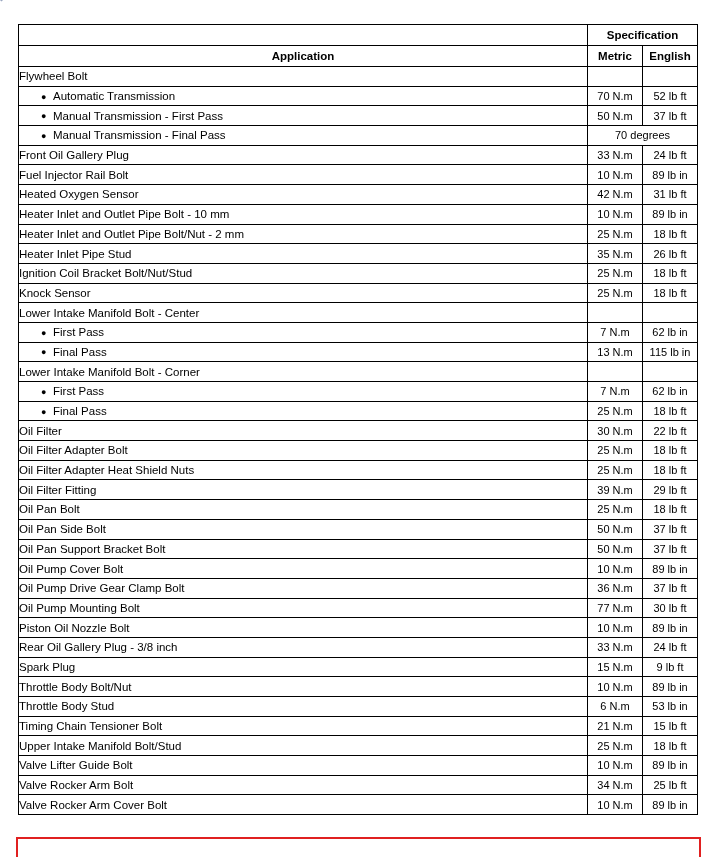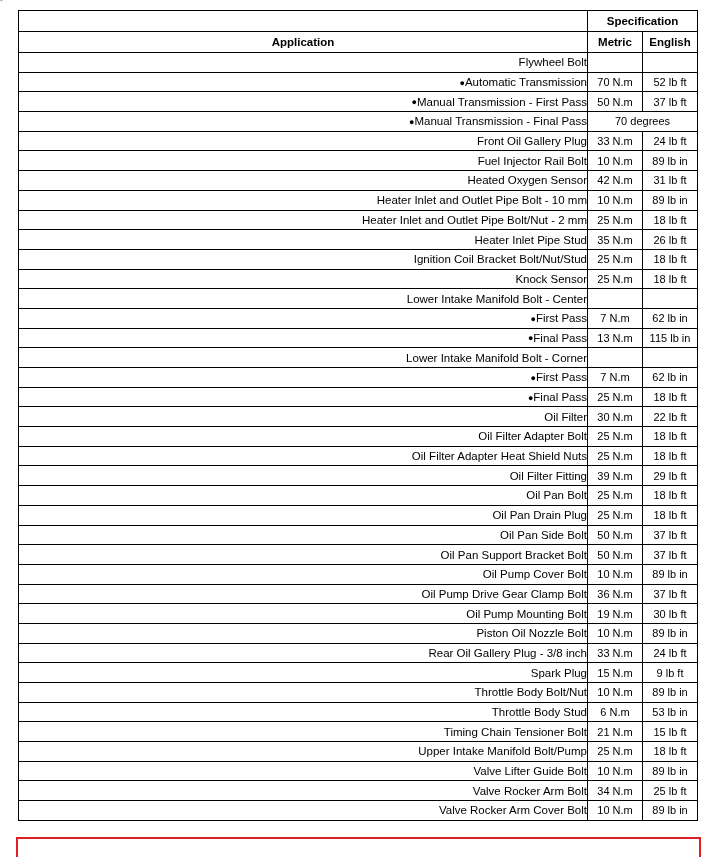--- a/index.html
+++ b/index.html
@@ -12,21 +12,21 @@
     height: 857px;
     font-family: "Liberation Sans", sans-serif;
     color: #000000;
     overflow: hidden;
   }
   .page {
     position: relative;
     width: 710px;
     height: 857px;
     box-sizing: border-box;
-    padding: 10px 13px 0 18px;
+    padding: 24px 13px 0 18px;
   }
   table.spec {
     width: 679px;
     border-collapse: collapse;
     table-layout: fixed;
     font-size: 11.5px;
   }
   table.spec col.c-app { width: 569px; }
   table.spec col.c-met { width: 55px; }
   table.spec col.c-eng { width: 55px; }
@@ -55,21 +55,21 @@
     border-top: none;
     text-align: center;
   }
   th.sub-head {
     height: 20px;
     line-height: 20px;
   }
   td.app {
     height: 18.7px;
     padding-left: 6px;
-    text-align: right;
+    text-align: left;
     white-space: nowrap;
     overflow: hidden;
     margin-left: 40px;
   }
   td.app.indent {
     padding-left: 22px;
   }
   td.app.indent .bullet {
     display: inline-block;
     width: 12px;
@@ -238,25 +238,20 @@
           <td class="app">Oil Filter Fitting</td>
           <td class="val">39 N.m</td>
           <td class="val">29 lb ft</td>
         </tr>
         <tr>
           <td class="app">Oil Pan Bolt</td>
           <td class="val">25 N.m</td>
           <td class="val">18 lb ft</td>
         </tr>
         <tr>
-          <td class="app">Oil Pan Drain Plug</td>
-          <td class="val">25 N.m</td>
-          <td class="val">18 lb ft</td>
-        </tr>
-        <tr>
           <td class="app">Oil Pan Side Bolt</td>
           <td class="val">50 N.m</td>
           <td class="val">37 lb ft</td>
         </tr>
         <tr>
           <td class="app">Oil Pan Support Bracket Bolt</td>
           <td class="val">50 N.m</td>
           <td class="val">37 lb ft</td>
         </tr>
         <tr>
@@ -264,21 +259,21 @@
           <td class="val">10 N.m</td>
           <td class="val">89 lb in</td>
         </tr>
         <tr>
           <td class="app">Oil Pump Drive Gear Clamp Bolt</td>
           <td class="val">36 N.m</td>
           <td class="val">37 lb ft</td>
         </tr>
         <tr>
           <td class="app">Oil Pump Mounting Bolt</td>
-          <td class="val">19 N.m</td>
+          <td class="val">77 N.m</td>
           <td class="val">30 lb ft</td>
         </tr>
         <tr>
           <td class="app">Piston Oil Nozzle Bolt</td>
           <td class="val">10 N.m</td>
           <td class="val">89 lb in</td>
         </tr>
         <tr>
           <td class="app">Rear Oil Gallery Plug - 3/8 inch</td>
           <td class="val">33 N.m</td>
@@ -298,21 +293,21 @@
           <td class="app">Throttle Body Stud</td>
           <td class="val">6 N.m</td>
           <td class="val">53 lb in</td>
         </tr>
         <tr>
           <td class="app">Timing Chain Tensioner Bolt</td>
           <td class="val">21 N.m</td>
           <td class="val">15 lb ft</td>
         </tr>
         <tr>
-          <td class="app">Upper Intake Manifold Bolt/Pump</td>
+          <td class="app">Upper Intake Manifold Bolt/Stud</td>
           <td class="val">25 N.m</td>
           <td class="val">18 lb ft</td>
         </tr>
         <tr>
           <td class="app">Valve Lifter Guide Bolt</td>
           <td class="val">10 N.m</td>
           <td class="val">89 lb in</td>
         </tr>
         <tr>
           <td class="app">Valve Rocker Arm Bolt</td>

